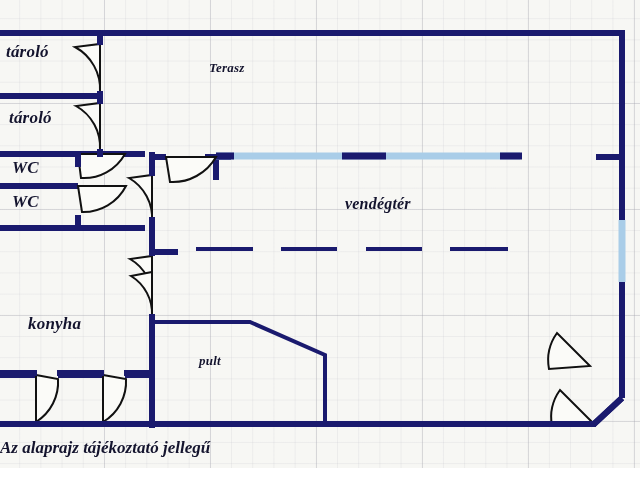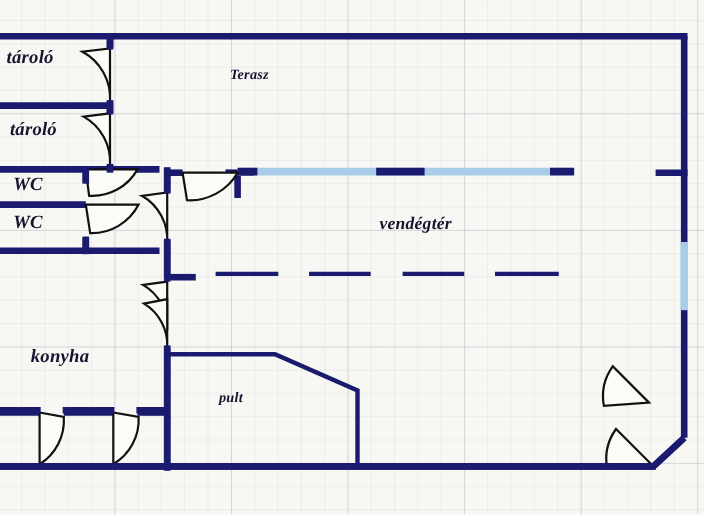--- a/index.html
+++ b/index.html
@@ -175,14 +175,15 @@
 
   <div class="room-label lbl-taroló1">tároló</div>
   <div class="room-label lbl-taroló2">tároló</div>
   <div class="room-label lbl-wc1">WC</div>
   <div class="room-label lbl-wc2">WC</div>
   <div class="room-label lbl-konyha">konyha</div>
   <div class="room-label lbl-pult">pult</div>
   <div class="room-label lbl-terasz">Terasz</div>
   <div class="room-label lbl-vendeg">vendégtér</div>
 
+  <div class="disclaimer">Az alaprajz tájékoztató jellegű</div>
 
 </div>
 
 </body></html>

